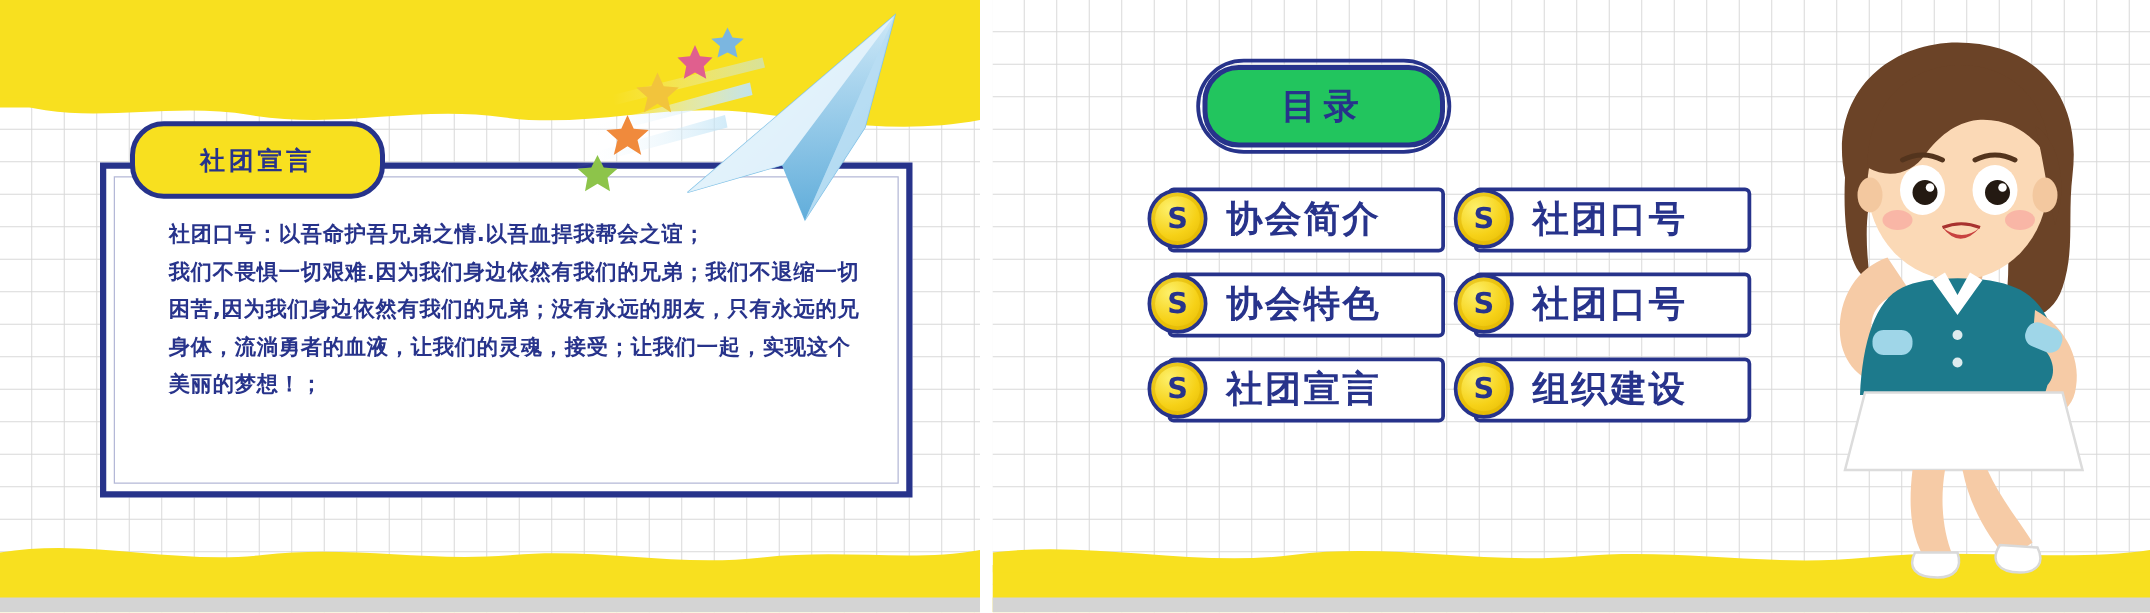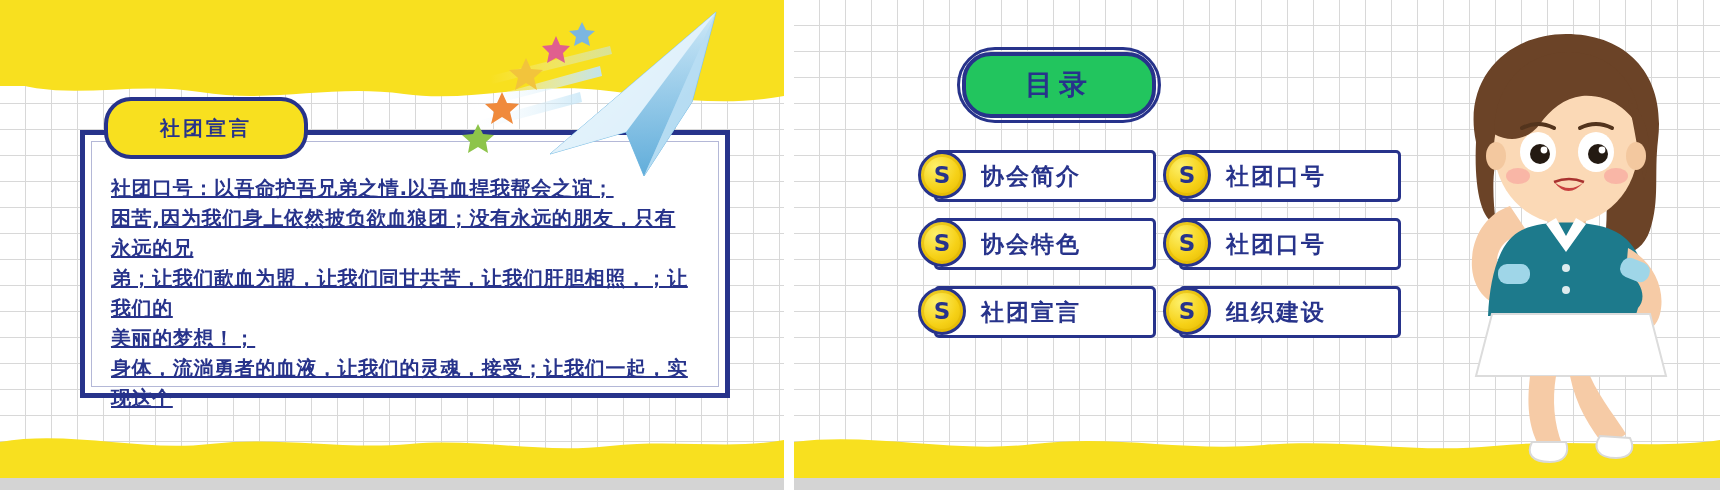--- a/index.html
+++ b/index.html
@@ -71,25 +71,24 @@
     position:absolute;left:80px;top:130px;width:640px;height:258px;
     background:#ffffff;border:5px solid #27338b;
     z-index:5;
   }
   .text-box .inner-line{
     position:absolute;left:6px;top:6px;right:6px;bottom:6px;
     border:1px solid rgba(39,51,139,0.35);
     pointer-events:none;
   }
   .text-body{
-    position:absolute;left:26px;top:38px;right:30px;
-    color:#27338b;font-size:20px;line-height:30px;font-weight:bold;
+    position:absolute;left:50px;top:38px;right:30px;
+    color:#27338b;font-size:17px;line-height:30px;font-weight:bold;
     font-family:"DejaVu Sans","Liberation Sans",sans-serif;
     letter-spacing:0.6px;
-    text-decoration:underline;
   }
   .text-body p{margin:0;}
 
   
   .plane-wrap{position:absolute;left:430px;top:6px;width:330px;height:180px;z-index:7;}
 
   
   .menu-pill{
     position:absolute;left:168px;top:52px;width:186px;height:58px;
     background:#22c55e;border:4px solid #27338b;border-radius:29px;
@@ -108,21 +107,21 @@
     position:absolute;left:140px;top:150px;width:480px;
     display:grid;grid-template-columns:245px 245px;grid-auto-rows:68px;
     z-index:6;
   }
   .menu-item{
     position:relative;width:216px;height:46px;
     background:#ffffff;border:3px solid #27338b;border-radius:5px;
     display:flex;align-items:center;
   }
   .menu-item .label{
-    margin-left:44px;color:#27338b;font-size:23px;font-weight:bold;letter-spacing:2px;
+    margin-left:44px;color:#27338b;font-size:29px;font-weight:bold;letter-spacing:2px;
     font-family:"DejaVu Sans","Liberation Sans",sans-serif;
   }
   .coin{
     position:absolute;left:-19px;top:-2px;width:42px;height:42px;border-radius:50%;
     background:radial-gradient(circle at 35% 30%,#fdf06a 0%,#f6d117 55%,#e0b400 100%);
     border:3px solid #27338b;
     display:flex;align-items:center;justify-content:center;
     box-shadow:inset 0 0 0 3px rgba(224,180,0,0.55);
   }
   .coin span{
@@ -180,24 +179,24 @@
         <polygon points="286,6 196,126 214,170" fill="url(#pg2)" opacity="0.9"></polygon>
         <polygon points="286,6 214,170 262,96" fill="#b9ddf2" opacity="0.8"></polygon>
         <polygon points="286,6 120,148 196,126" fill="#e8f5fc" opacity="0.85"></polygon>
       </svg>
     </div>
 
     <div class="text-box">
       <div class="inner-line"></div>
       <div class="text-body">
         <p>社团口号：以吾命护吾兄弟之情.以吾血捍我帮会之谊；</p>
-        <p>困苦,因为我们身上依然披负欲血狼团；没有永远的朋友，只有永远的兄</p>
-        <p>弟；让我们歃血为盟，让我们同甘共苦，让我们肝胆相照，；让我们的</p>
+        <p>我们不畏惧一切艰难.因为我们身边依然有我们的兄弟；我们不退缩一切</p>
+        <p>困苦,因为我们身边依然有我们的兄弟；没有永远的朋友，只有永远的兄</p>
+        <p>身体，流淌勇者的血液，让我们的灵魂，接受；让我们一起，实现这个</p>
         <p>美丽的梦想！；</p>
-        <p>身体，流淌勇者的血液，让我们的灵魂，接受；让我们一起，实现这个</p>
       </div>
     </div>
 
     <div class="title-pill">
       <span>社团宣言</span>
     </div>
 
     <div class="yellow-bottom">
       <svg class="wave" viewBox="0 0 784 26" preserveAspectRatio="none">
         <path d="M0,26 L0,12 C70,0 140,22 210,14 C280,6 340,20 410,14 C480,8 540,24 610,16 C676,9 730,20 784,10 L784,26 Z" fill="#f8e01f"></path>

